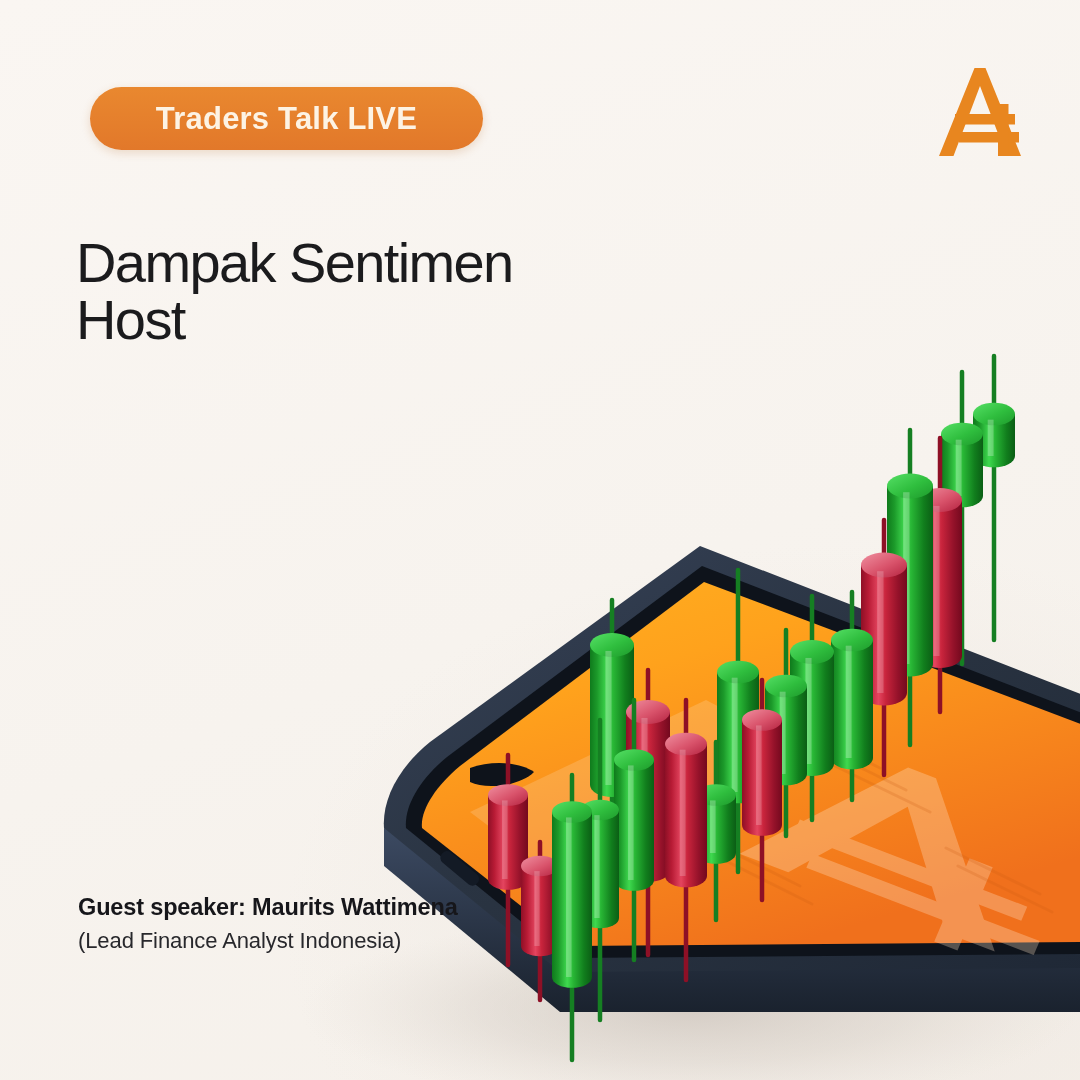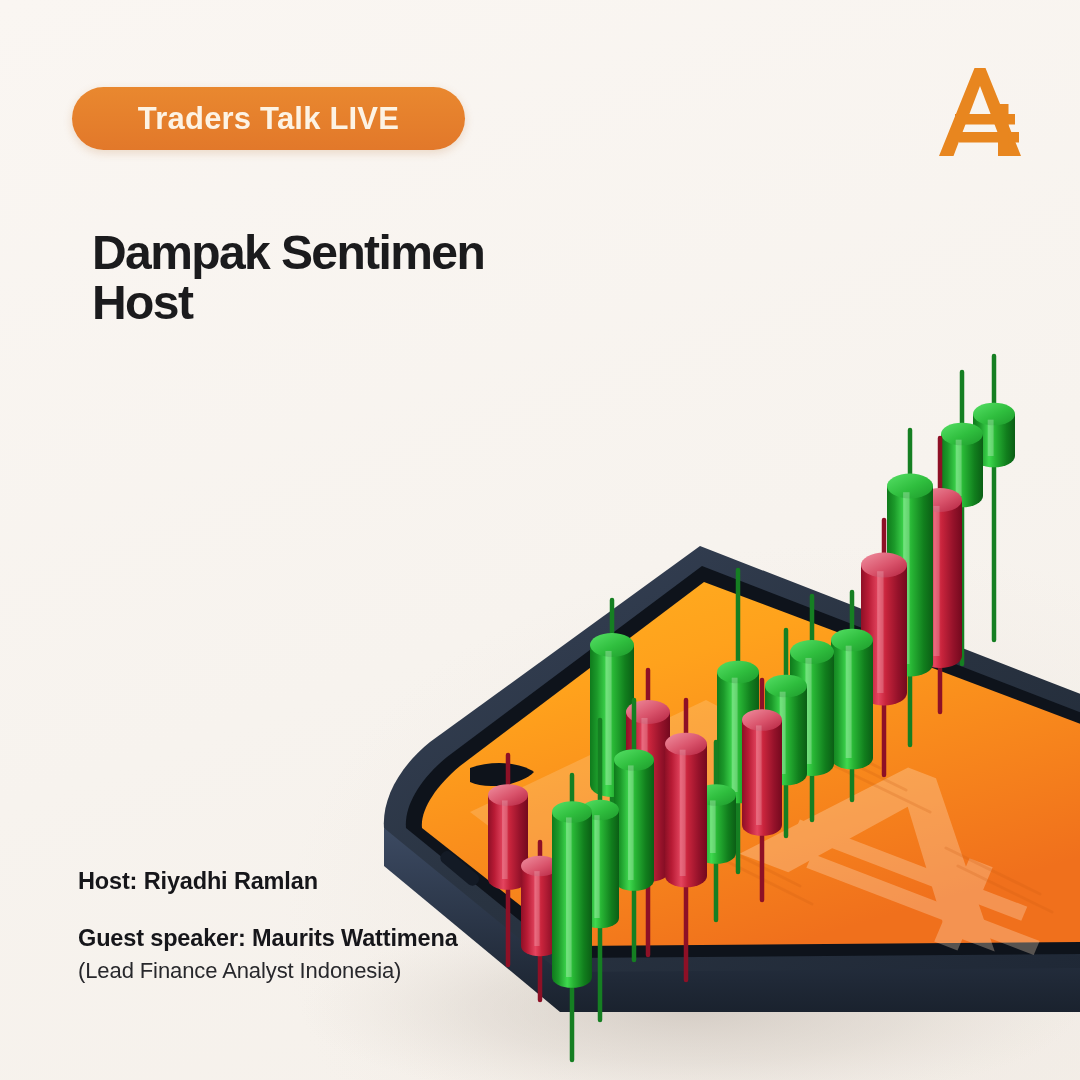--- a/index.html
+++ b/index.html
@@ -13,44 +13,44 @@
     position:relative;
     width:1080px;height:1080px;
     background:
       radial-gradient(ellipse 900px 620px at 78% 86%, #EFE9E2 0%, rgba(239,233,226,0) 62%),
       linear-gradient(160deg,#FAF6F2 0%,#F7F3EE 55%,#F5F0EA 100%);
     overflow:hidden;
   }
 
   
   #badge{
-    position:absolute;left:72px;top:87px;
+    position:absolute;left:90px;top:87px;
     height:63px;min-width:393px;
     box-sizing:border-box;
     display:flex;align-items:center;justify-content:center;
     padding:0 34px;
     border-radius:34px;
     background:linear-gradient(180deg,#E9882F 0%,#E2782A 100%);
     box-shadow:0 3px 10px rgba(180,100,30,.20);
     text-align:center;
   }
   #badge span{
     color:#FDF3E4;
     font-size:31px;font-weight:bold;
     letter-spacing:.2px;
     white-space:nowrap;
   }
 
   
   #headline{
-    position:absolute;left:92px;top:196px;
+    position:absolute;left:76px;top:196px;
     width:720px;
     color:#1B1B1D;
-    font-size:48px;
-    font-weight:bold;
+    font-size:56px;
+    font-weight:normal;
     line-height:1.035;
     letter-spacing:-1.6px;
   }
   #headline .ln{display:block;white-space:nowrap;}
 
   
   #dateline{
     position:absolute;left:81px;top:516px;
     color:#1D1D1F;
     font-size:37px;
@@ -353,21 +353,20 @@
   </svg>
 
   <h1 id="headline">
     <span class="ln">Dampak Sentimen</span>
     <span class="ln">Host</span>
   </h1>
 
 
   <div id="speakers">
     <div class="sp-block">
-      <div class="sp-name">Host: Riyadhi Ramlan</div>
     </div>
     <div class="sp-block">
       <div class="sp-name">Guest speaker: Maurits Wattimena</div>
       <div class="sp-role">(Lead Finance Analyst Indonesia)</div>
     </div>
   </div>
 
 </div>
 
 </body></html>

